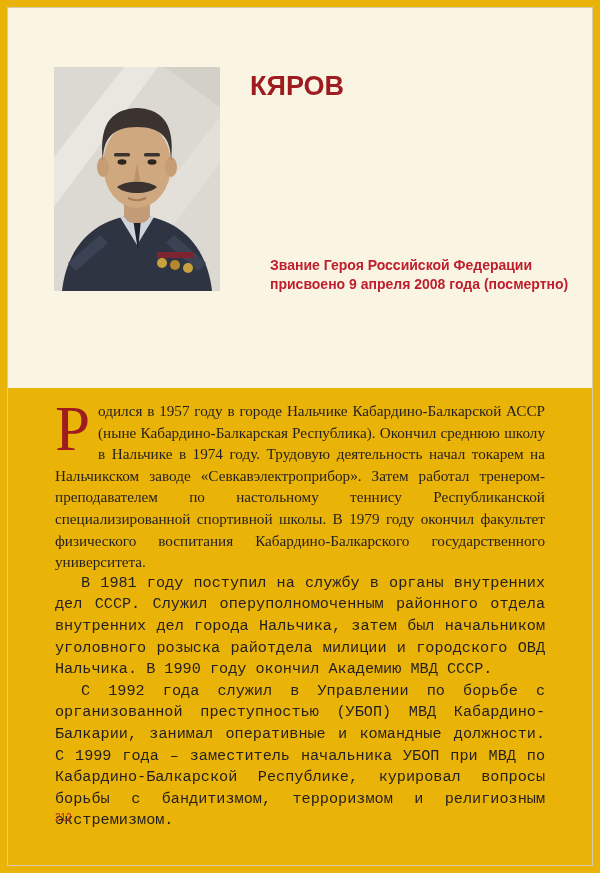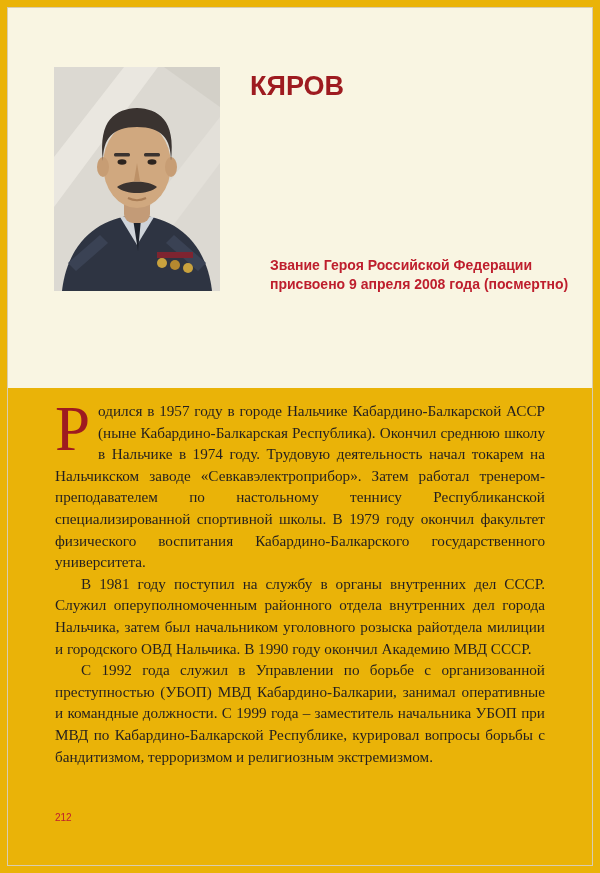--- a/index.html
+++ b/index.html
@@ -56,21 +56,21 @@
   .body-text {
     position: absolute;
     left: 55px; top: 400px;
     width: 490px;
     font-size: 15.2px;
     line-height: 21.6px;
     color: #231f20;
     text-align: justify;
   }
   .body-text p { margin: 0; }
-  .body-text p.indent { text-indent: 26px; }
+  .body-text p.indent { text-indent: 26px; font-family: Liberation Mono, monospace; }
   .dropcap {
     float: left;
     font-family: "Liberation Serif", serif;
     font-size: 63px;
     line-height: 50px;
     padding: 4px 8px 0 0;
     color: #9e1b20;
   }
   .page-number {
     position: absolute;

